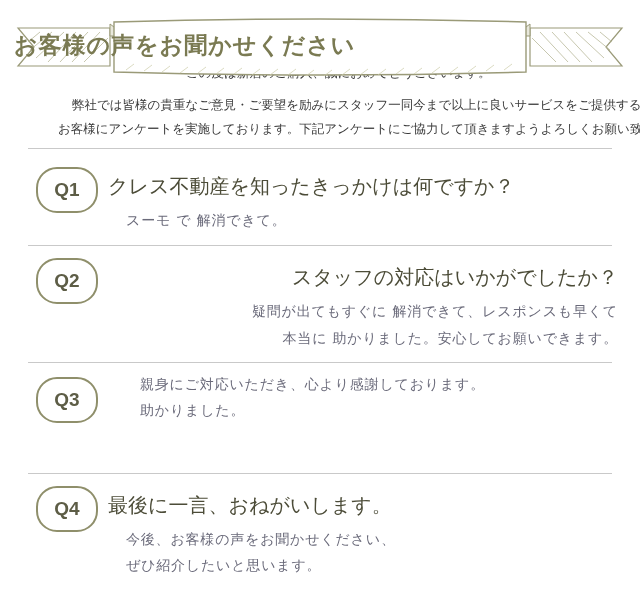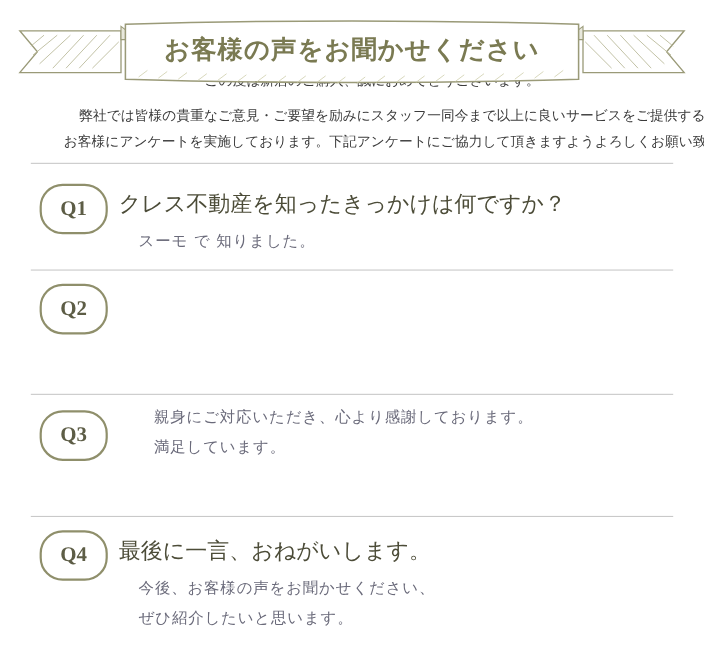--- a/index.html
+++ b/index.html
@@ -32,21 +32,21 @@
   .ribbon-svg {
     position: absolute;
     top: 0;
     left: 0;
   }
   .ribbon-title {
     position: absolute;
     top: 14px;
     left: 0;
     width: 612px;
-    text-align: center;
+    text-align: left;
     font-size: 23px;
     font-weight: bold;
     color: #7a7a52;
     letter-spacing: 1px;
     z-index: 3;
   }
 
   
   .intro {
     margin: 2px 0 0 0;
@@ -85,21 +85,21 @@
     width: 58px;
     height: 42px;
     border: 2px solid #8f8f6b;
     border-radius: 21px / 21px;
     display: flex;
     align-items: center;
     justify-content: center;
     font-size: 19px;
     font-weight: bold;
     color: #5d5d46;
-    font-family: Liberation Serif, serif;
+    font-family: Liberation Sans, sans-serif;
     background: #ffffff;
   }
   .q-text {
     font-size: 20px;
     font-weight: normal;
     color: #4c4c38;
     padding-top: 12px;
     line-height: 1.3;
   }
   .answer {
@@ -198,37 +198,42 @@
     <div class="intro-line second">弊社では皆様の貴重なご意見・ご要望を励みにスタッフ一同今まで以上に良いサービスをご提供するため</div>
     <div class="intro-line third">お客様にアンケートを実施しております。下記アンケートにご協力して頂きますようよろしくお願い致します。</div>
   </div>
 
   <hr class="divider">
 
   <div class="qblock" id="q1">
     <div class="q-badge">Q1</div>
     <div class="q-text">クレス不動産を知ったきっかけは何ですか？</div>
     <div class="answer">
-      <span class="a-line indent1">スーモ で 知りました。</span>
+      <span class="a-line indent1">スーモ で 解消できて。</span>
     </div>
   </div>
 
   <hr class="divider">
 
   <div class="qblock" id="q2">
     <div class="q-badge">Q2</div>
+    <div class="q-text">スタッフの対応はいかがでしたか？</div>
+    <div class="answer">
+      <span class="a-line indent2">疑問が出てもすぐに 解消できて、レスポンスも早くて</span>
+      <span class="a-line indent3">本当に 助かりました。安心してお願いできます。</span>
+    </div>
   </div>
 
   <hr class="divider">
 
   <div class="qblock" id="q3">
     <div class="q-badge">Q3</div>
     <div class="answer">
       <span class="a-line indent2">親身にご対応いただき、心より感謝しております。</span>
-      <span class="a-line indent2">満足しています。</span>
+      <span class="a-line indent2">助かりました。</span>
     </div>
   </div>
 
   <hr class="divider">
 
   <div class="qblock" id="q4">
     <div class="q-badge">Q4</div>
     <div class="q-text">最後に一言、おねがいします。</div>
     <div class="answer">
       <span class="a-line indent1">今後、お客様の声をお聞かせください、</span>

